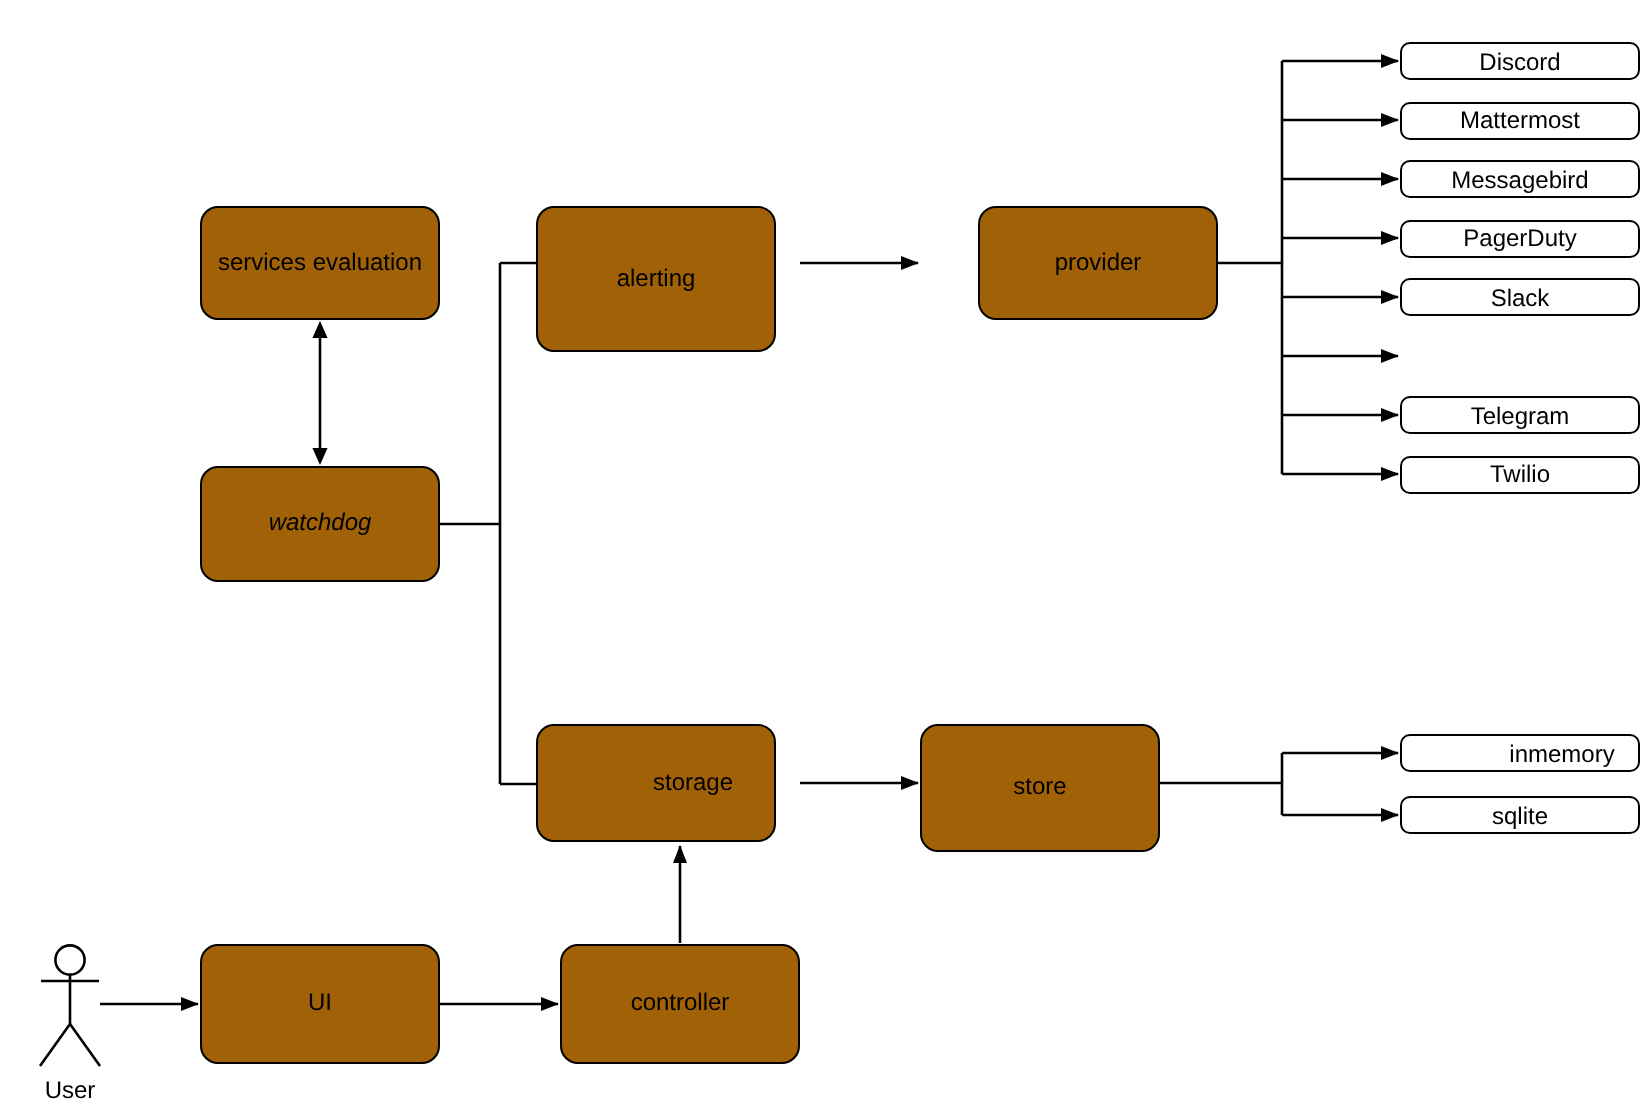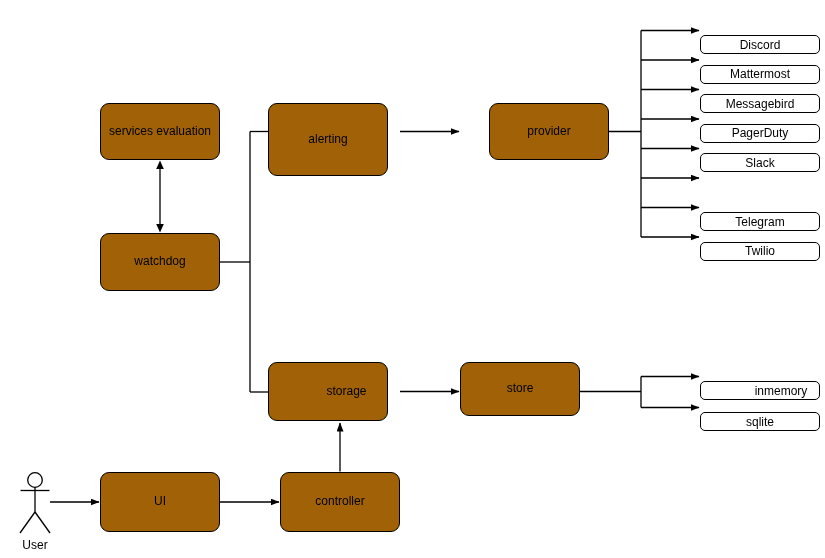--- a/index.html
+++ b/index.html
@@ -11,21 +11,21 @@
   .node {
     position:absolute; width:120px; box-sizing:border-box;
     border:1.4px solid #000000; border-radius:9px; background:#a16207;
     display:flex; align-items:center; justify-content:center;
     font-size:12px; line-height:1.1; text-align:center; white-space:nowrap;
   }
   .leaf {
     position:absolute; left:700px; width:120px; height:19px; box-sizing:border-box;
     border:1.4px solid #000000; border-radius:5px; background:#ffffff;
     display:flex; align-items:center; justify-content:center;
-    font-size:12px; line-height:1; white-space:nowrap;margin-top:14px;
+    font-size:12px; line-height:1; white-space:nowrap;
   }
   .actor-label {
     position:absolute; left:13px; top:538px; width:44px;
     font-size:12px; text-align:center;
   }
 </style>
 </head>
 <body>
 
 <div class="canvas">
@@ -75,29 +75,29 @@
       <circle cx="35" cy="480" r="7.3" fill="#ffffff"></circle>
       <line x1="35" y1="487.3" x2="35" y2="512"></line>
       <line x1="20.5" y1="490.5" x2="49.5" y2="490.5"></line>
       <line x1="35" y1="512" x2="20" y2="533"></line>
       <line x1="35" y1="512" x2="50" y2="533"></line>
     </g>
   </svg>
 
   <div class="node" style="left:100px; top:103px; height:57px;">services evaluation</div>
 
-  <div class="node" style="left:100px; top:233px; height:58px;">watchdog</div>
+  <div class="node" style="left:100px; top:233px; height:58px;font-style:italic;">watchdog</div>
 
   <div class="node" style="left:268px; top:103px; height:73px;">alerting</div>
 
   <div class="node" style="left:460px; top:103px; height:57px;margin-left:29px;">provider</div>
 
   <div class="node" style="left:268px; top:362px; height:59px;padding-left:37px;">storage</div>
 
-  <div class="node" style="left:460px; top:362px; height:54px;">store</div>
+  <div class="node" style="left:460px; top:362px; height:64px;">store</div>
 
   <div class="node" style="left:100px; top:472px; height:60px;">UI</div>
 
   <div class="node" style="left:280px; top:472px; height:60px;">controller</div>
 
   <div class="leaf" style="top:21px;">Discord</div>
   <div class="leaf" style="top:50.5px;">Mattermost</div>
   <div class="leaf" style="top:80px;">Messagebird</div>
   <div class="leaf" style="top:109.5px;">PagerDuty</div>
   <div class="leaf" style="top:139px;">Slack</div>

